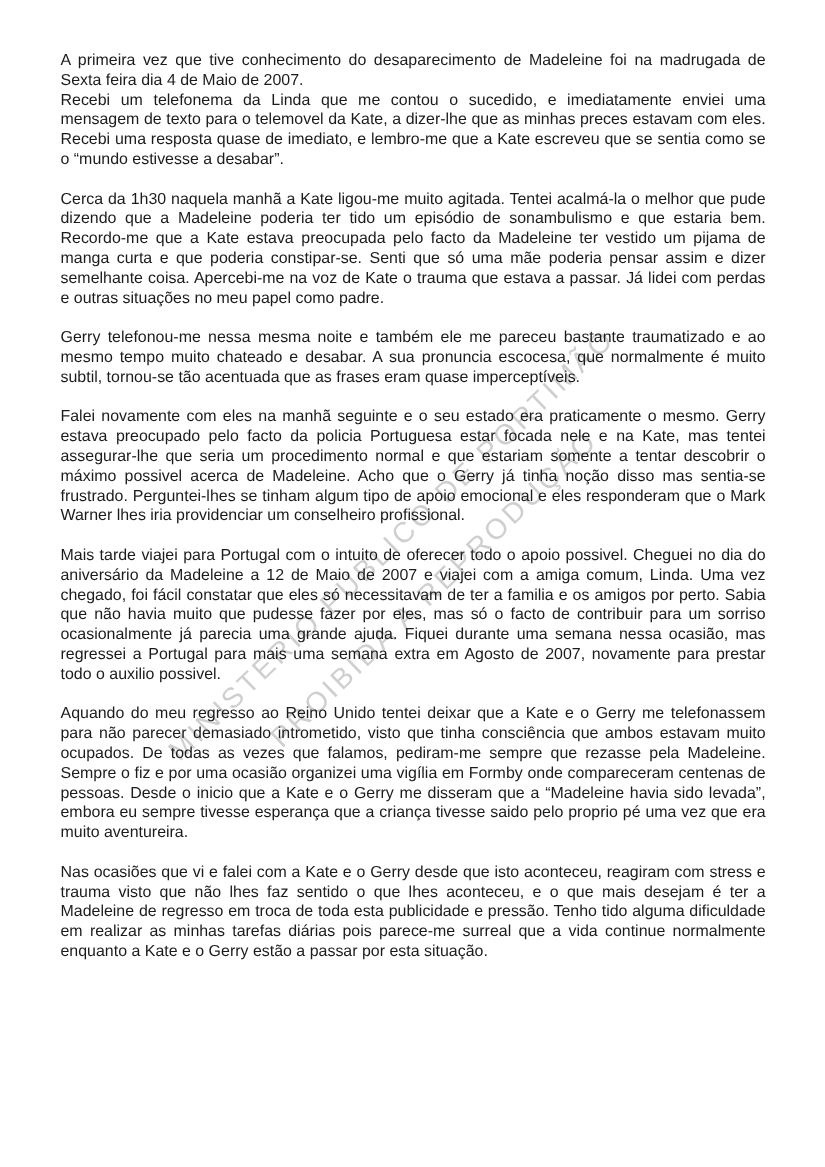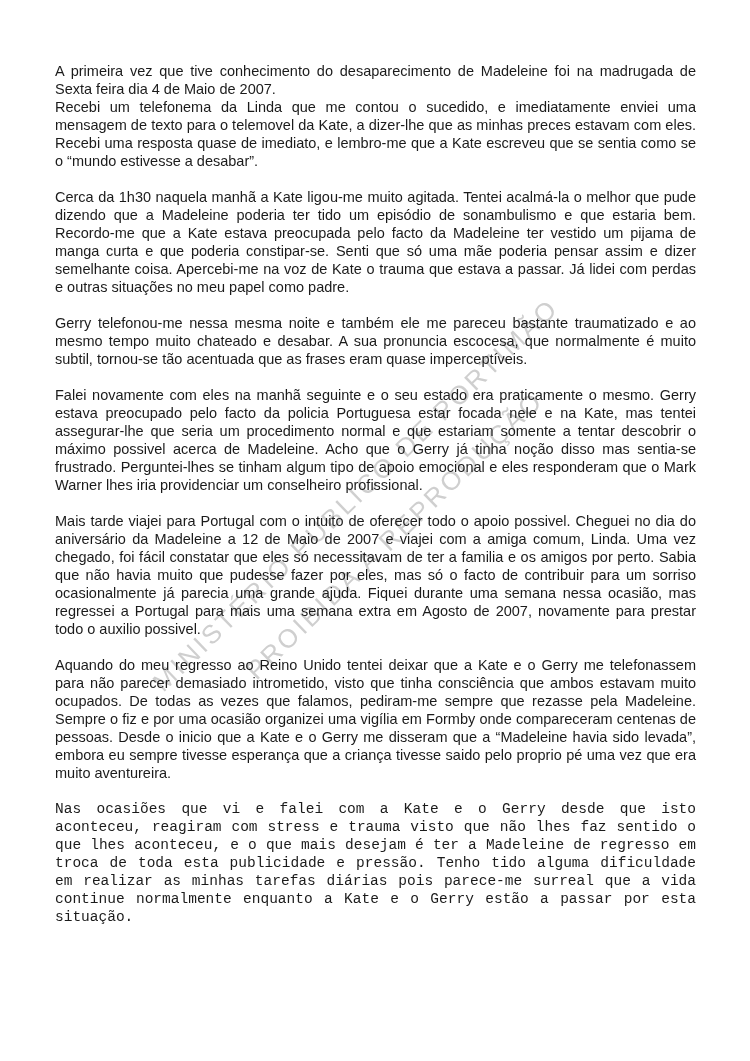--- a/index.html
+++ b/index.html
@@ -36,25 +36,24 @@
     left: 55px;
     top: 46px;
     width: 641px;
     z-index: 1;
     color: #1b1b1b;
     font-size: 14.5px;
     line-height: 18px;
     text-align: justify;
   }
   .block {
-    margin: 16px 0 18px 0;
+    margin: 0 0 18px 0;
   }
   .block:last-child {
     margin-bottom: 0;
-    font-family: Liberation Mono, monospace;
   }
   .block p {
     margin: 0;
     padding: 0;
   }
 </style>
 </head>
 <body>
 
 <div class="page" style="background: rgb(255, 255, 255);">

